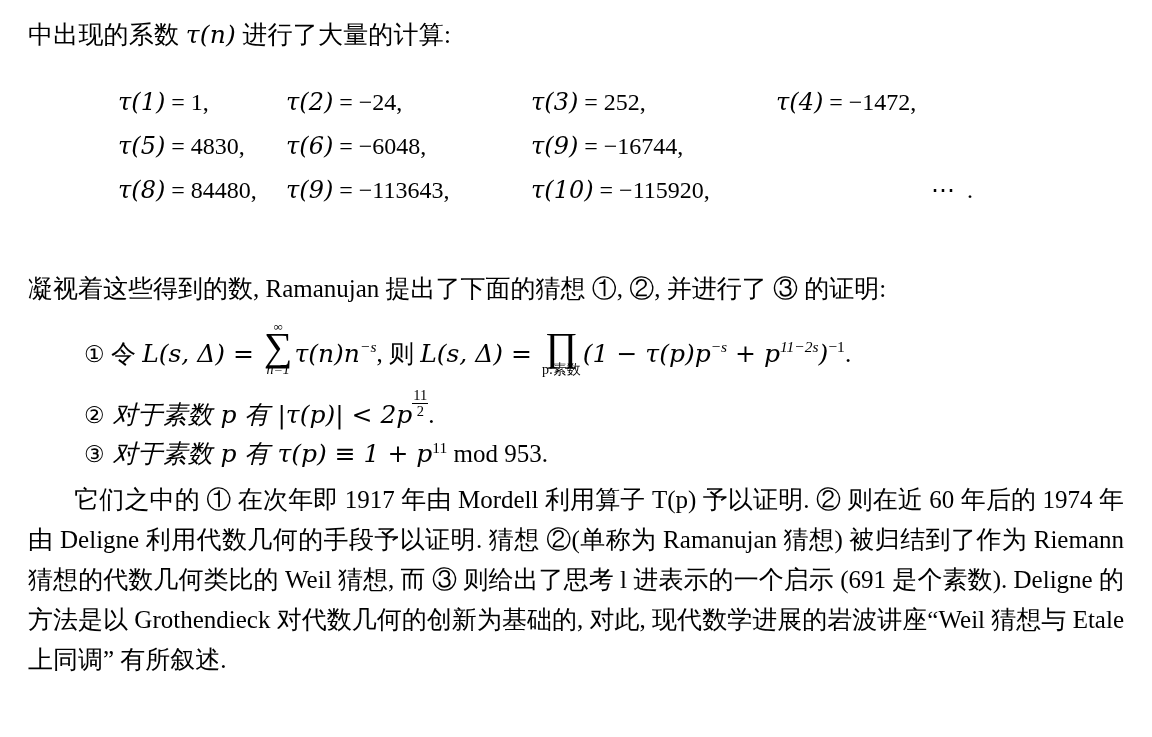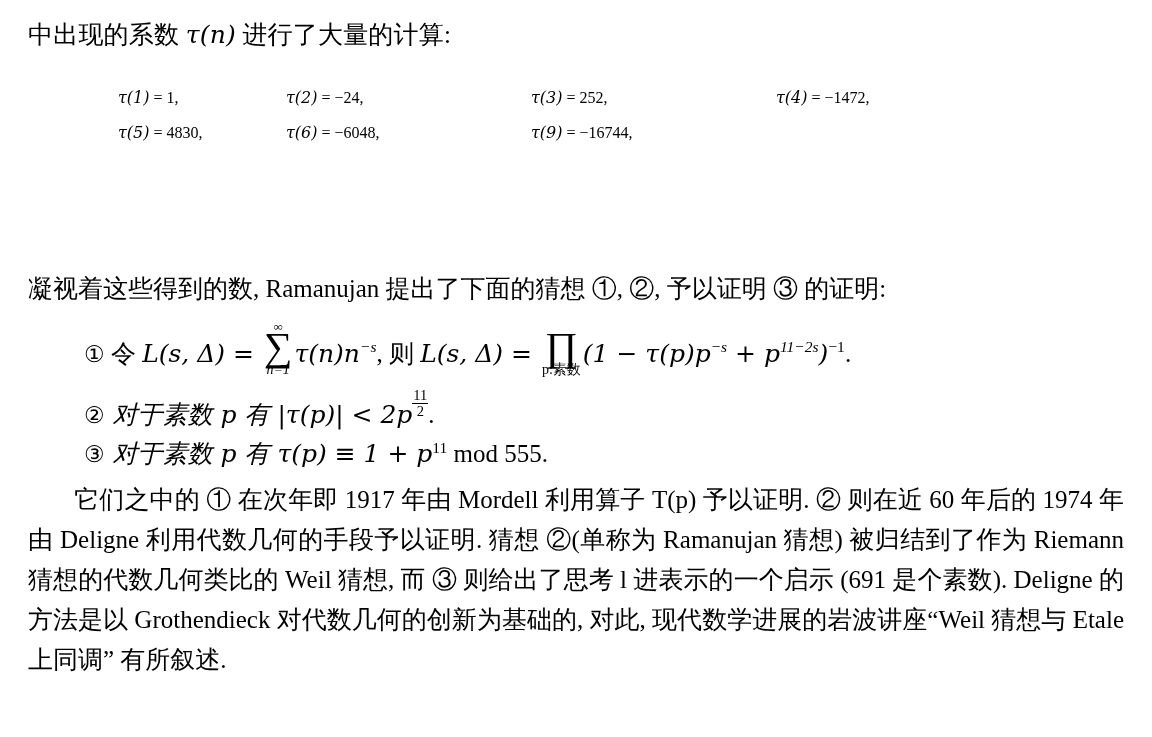--- a/index.html
+++ b/index.html
@@ -42,21 +42,21 @@
   sup.ital, sub.ital {
     font-style: italic;
   }
 
   
   .tau-table {
     position: absolute;
     left: 118px;
     top: 88px;
     border-collapse: collapse;
-    font-size: 16px;
+    font-size: 24px;
   }
   .tau-table td {
     padding: 0 0 16px 0;
     white-space: nowrap;
     vertical-align: baseline;
   }
   .tau-table td.c1 { width: 168px; }
   .tau-table td.c2 { width: 245px; }
   .tau-table td.c3 { width: 245px; }
   .tau-table td.c4 { width: 200px; margin-left: 12px; }
@@ -168,34 +168,40 @@
       <td class="c2"><span class="math">τ(2)</span> <span>=</span> <span>−24,</span></td>
       <td class="c3"><span class="math">τ(3)</span> <span>=</span> <span>252,</span></td>
       <td class="c4"><span class="math">τ(4)</span> <span>=</span> <span>−1472,</span></td>
     </tr>
     <tr>
       <td class="c1"><span class="math">τ(5)</span> <span>=</span> <span>4830,</span></td>
       <td class="c2"><span class="math">τ(6)</span> <span>=</span> <span>−6048,</span></td>
       <td class="c3"><span class="math">τ(9)</span> <span>=</span> <span>−16744,</span></td>
       <td class="c4"></td>
     </tr>
+    <tr>
+      <td class="c1"><span class="math">τ(8)</span> <span>=</span> <span>84480,</span></td>
+      <td class="c2"><span class="math">τ(9)</span> <span>=</span> <span>−113643,</span></td>
+      <td class="c3"><span class="math">τ(10)</span> <span>=</span> <span>−115920,</span></td>
+      <td class="c4 dots-cell">⋯ .</td>
+    </tr>
   </tbody>
     </table>
 
-  <div class="stare-line">凝视着这些得到的数, Ramanujan 提出了下面的猜想 ①, ②, 予以证明 ③ 的证明:</div>
+  <div class="stare-line">凝视着这些得到的数, Ramanujan 提出了下面的猜想 ①, ②, 并进行了 ③ 的证明:</div>
 
   <div class="conj conj1">
     <span class="circnum">①</span><span> 令 </span><span class="math">L(s, Δ) = </span><span class="bigop"><span class="lim-top">∞</span><span class="glyph">∑</span><span class="lim-bot ital">n=1</span></span><span class="math">τ(n)n</span><sup class="ital">−s</sup><span>, 则 </span><span class="math">L(s, Δ) = </span><span class="bigop"><span class="glyph">∏</span><span class="lim-bot">p:素数</span></span><span class="math">(1 − τ(p)p</span><sup class="ital">−s</sup><span class="math"> + p</span><sup class="ital">11−2s</sup><span class="math">)</span><sup>−1</sup><span>.</span>
   </div>
 
   <div class="conj conj2">
     <span class="circnum">②</span><span class="math"> 对于素数 p 有 |τ(p)| &lt; 2p</span><span class="frac-inline"><span class="num">11</span><span class="den">2</span></span><span>.</span>
   </div>
 
   <div class="conj conj3">
-    <span class="circnum">③</span><span class="math"> 对于素数 p 有 τ(p) ≡ 1 + p</span><sup>11</sup><span class="up">  mod 555.</span>
+    <span class="circnum">③</span><span class="math"> 对于素数 p 有 τ(p) ≡ 1 + p</span><sup>11</sup><span class="up">  mod 953.</span>
   </div>
 
   <div class="body-par">
     <span class="indent"></span><span>它们之中的 ① 在次年即 1917 年由 Mordell 利用算子 T(p) 予以证明. ② 则在近 60 年后的 1974 年由 Deligne 利用代数几何的手段予以证明. 猜想 ②(单称为 Ramanujan 猜想) 被归结到了作为 Riemann 猜想的代数几何类比的 Weil 猜想, 而 ③ 则给出了思考 l 进表示的一个启示 (691 是个素数). Deligne 的方法是以 Grothendieck 对代数几何的创新为基础的, 对此, 现代数学进展的岩波讲座“Weil 猜想与 Etale 上同调” 有所叙述.</span>
   </div>
 
 </div>
 
 </body></html>

